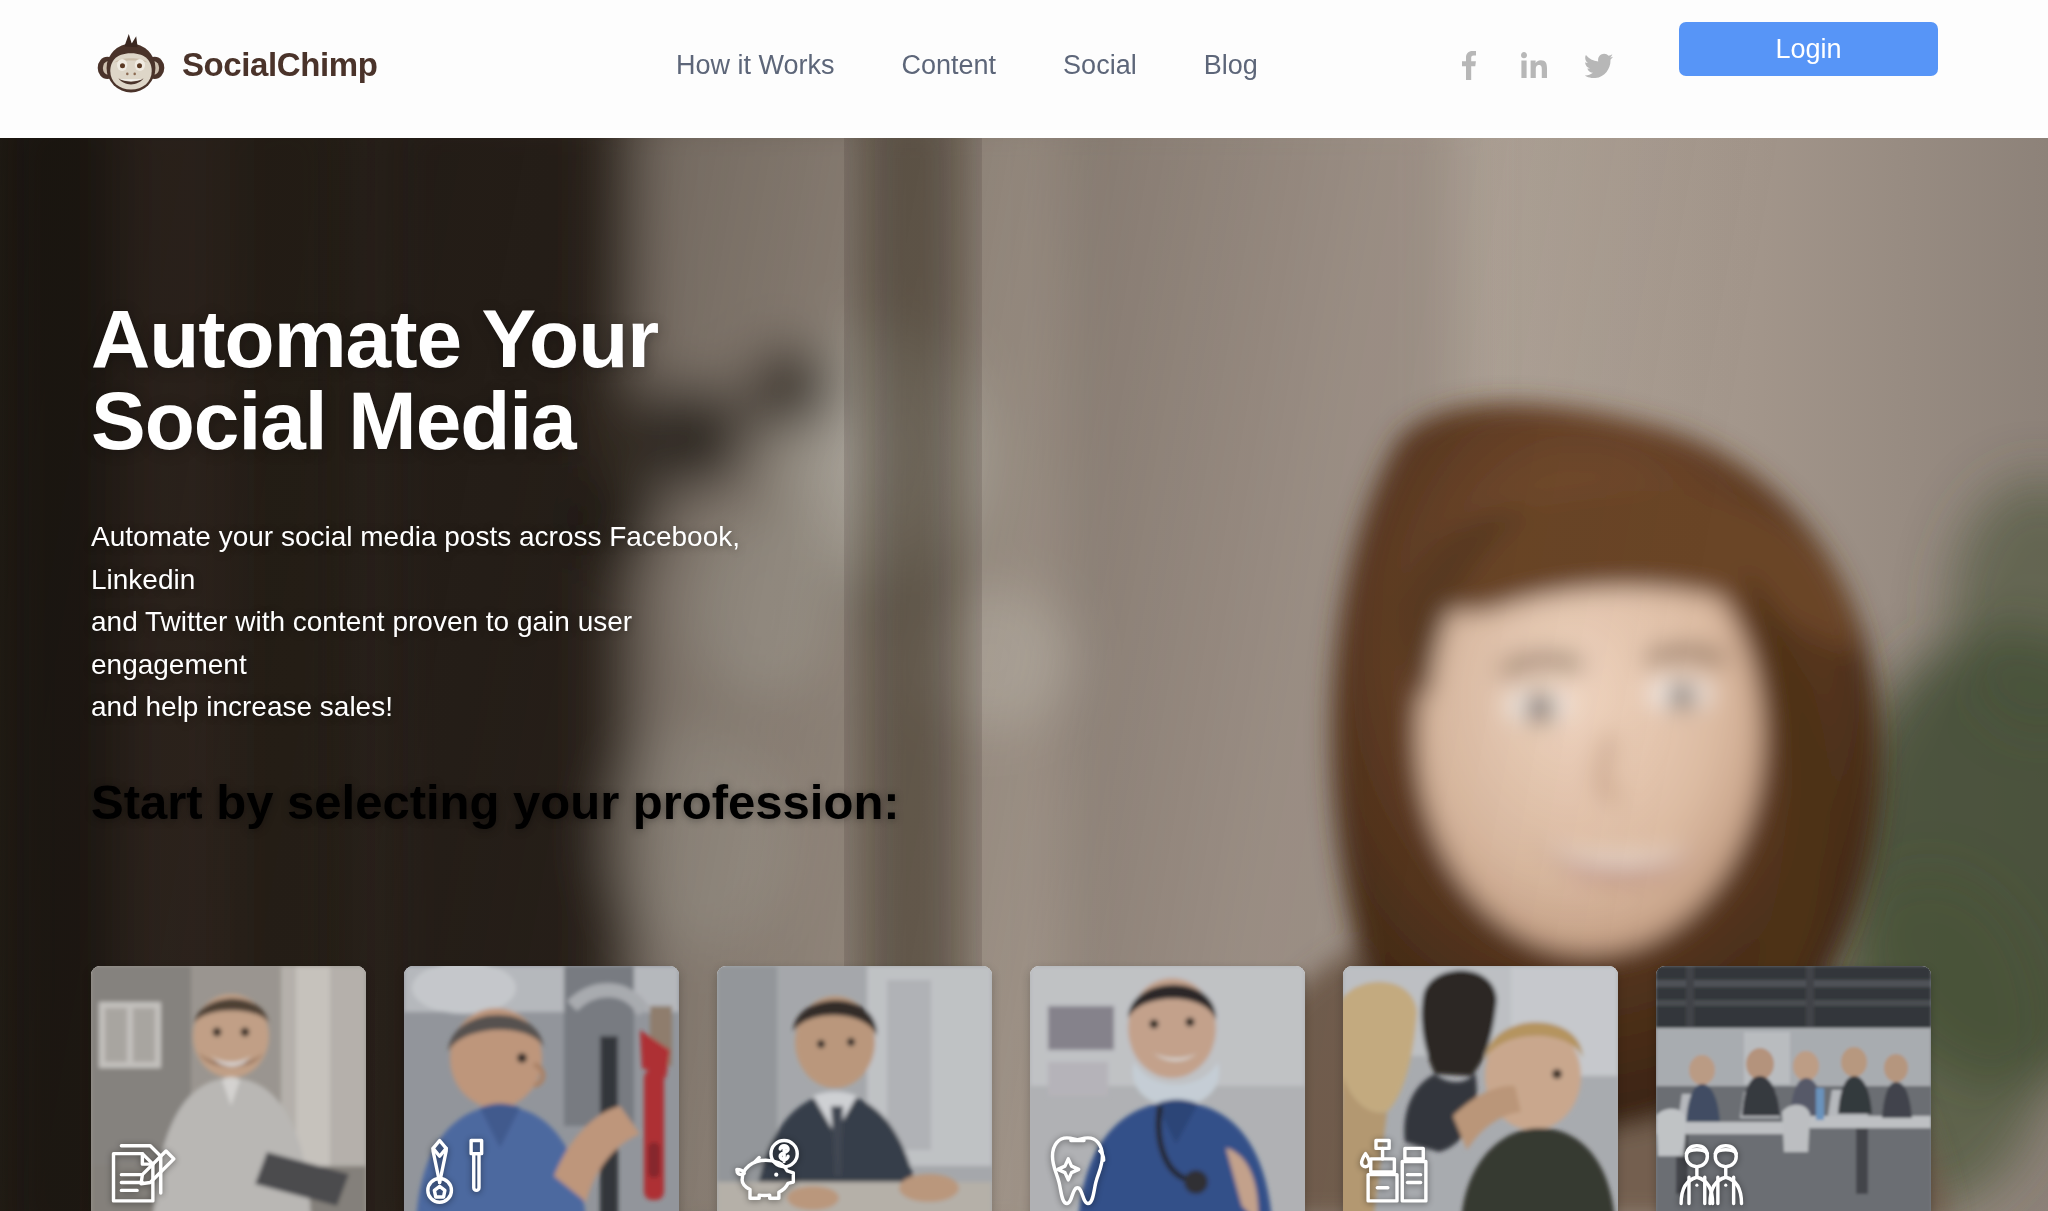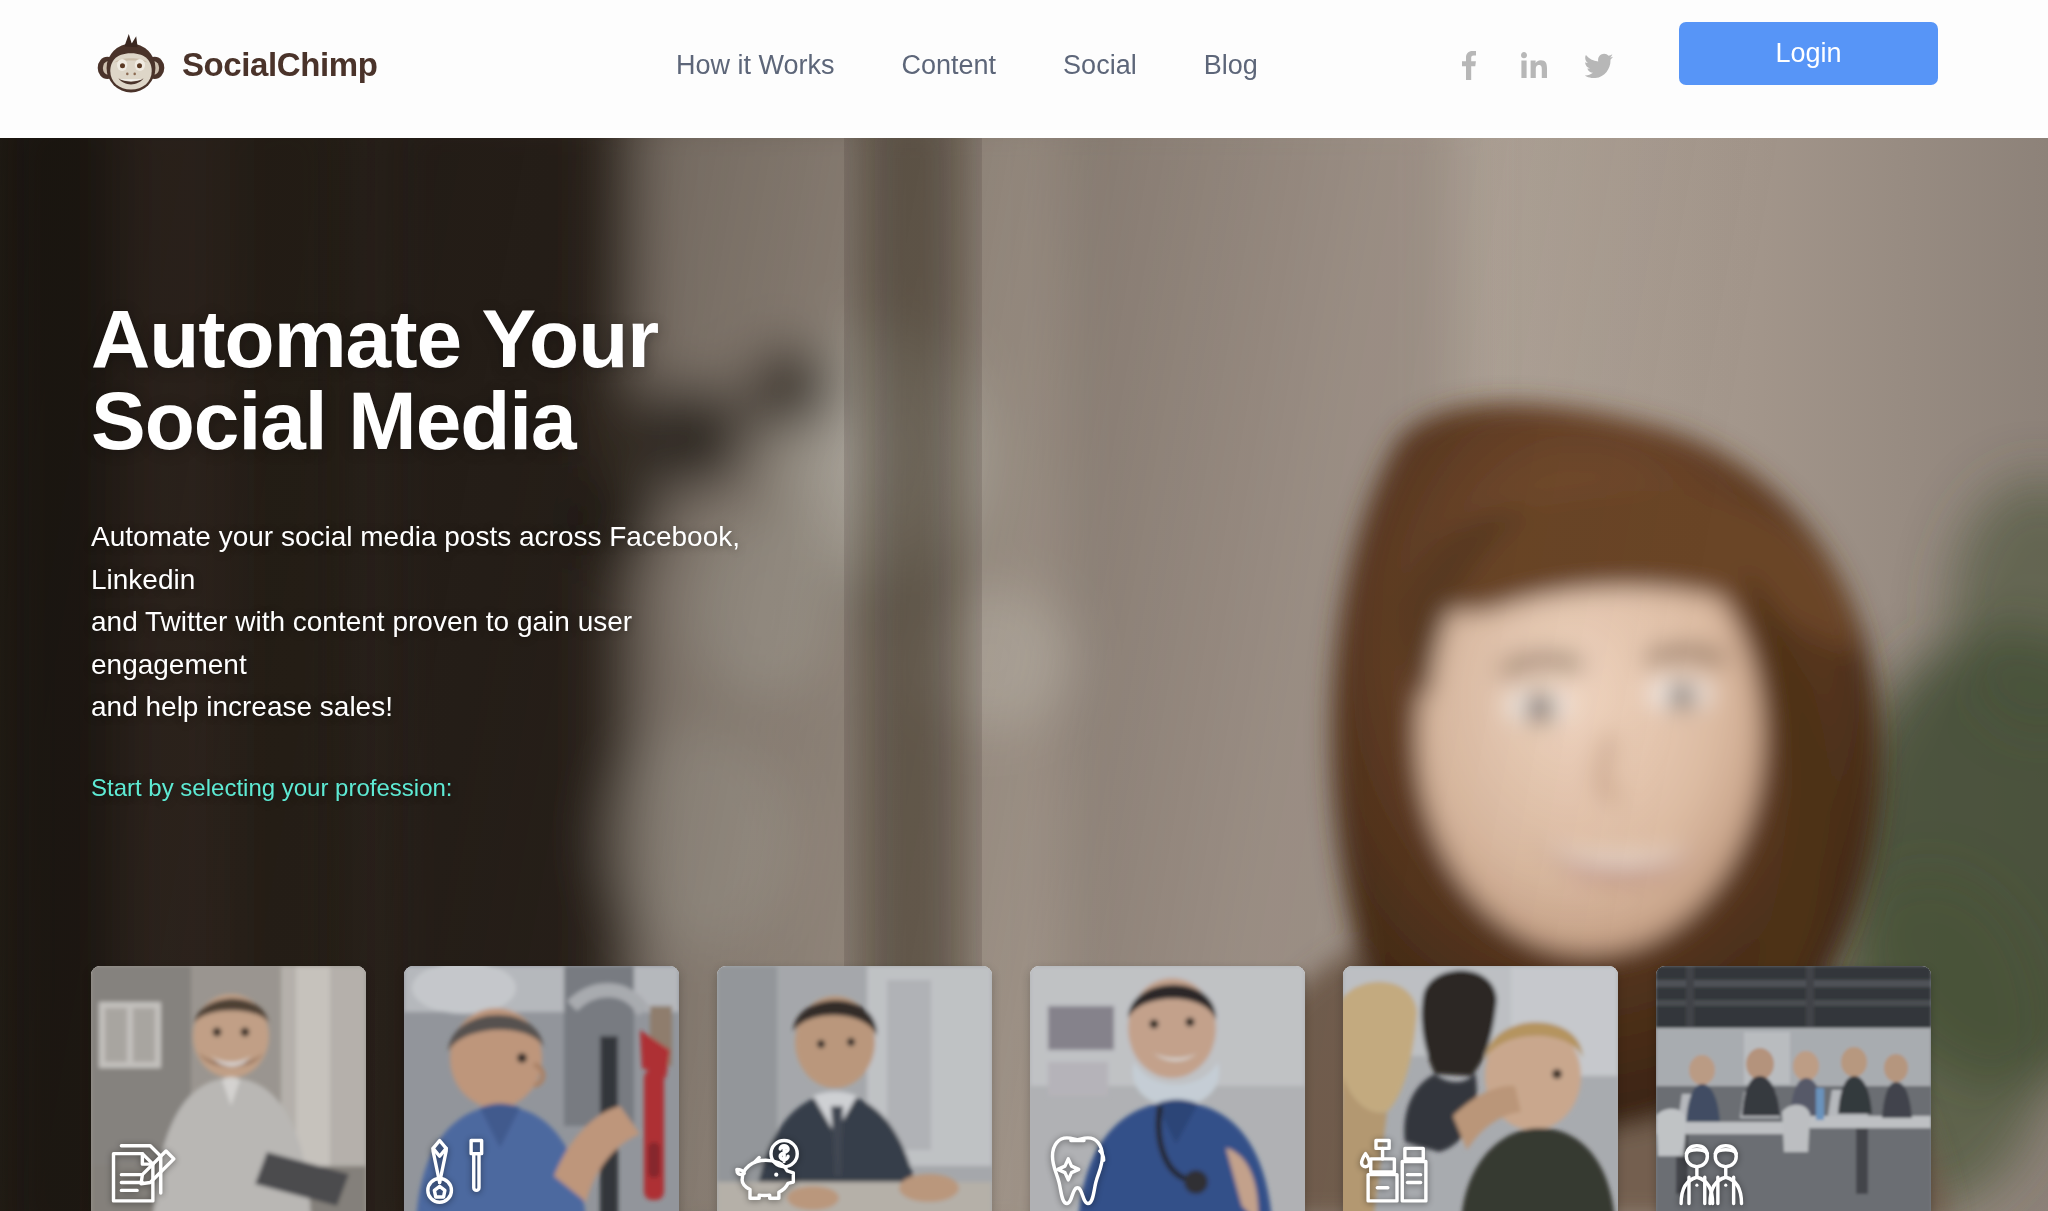--- a/index.html
+++ b/index.html
@@ -50,21 +50,21 @@
   }
   .social-icon {
     width: 28px; height: 30px;
     display: flex; align-items: center; justify-content: center;
     color: #b7b7b7; cursor: pointer;
   }
   .social-icon svg { display: block; fill: #b7b7b7; }
 
   .login-btn {
     position: absolute; left: 1679px; top: 22px;
-    width: 259px; height: 63px;
+    width: 259px; height: 54px;
     background: #5795f7;
     border: none; border-radius: 7px;
     color: #ffffff; font-size: 27px;
     font-family: "Liberation Sans", sans-serif;
     cursor: pointer;
     display: flex; align-items: center; justify-content: center;
   }
 
   
   .hero {
@@ -102,22 +102,22 @@
   .hero-sub {
     margin-top: 54px;
     font-size: 28px; color: #ffffff;
     line-height: 1.52; font-weight: 400;
     max-width: 700px;
     text-shadow: 0 1px 9px rgba(0,0,0,0.40);
     white-space: pre-line;
   }
   .hero-prompt {
     margin-top: 45px;
-    font-size: 24px; color: #5eead4;
-    font-weight: 400;
+    font-size: 49px; color: #000000;
+    font-weight: 700;
     text-shadow: 0 1px 9px rgba(0,0,0,0.40);
   }
 
   
   .cards {
     position: absolute; left: 91px; top: 828px;
     display: flex; gap: 38px;
     z-index: 6;
   }
   .card {

